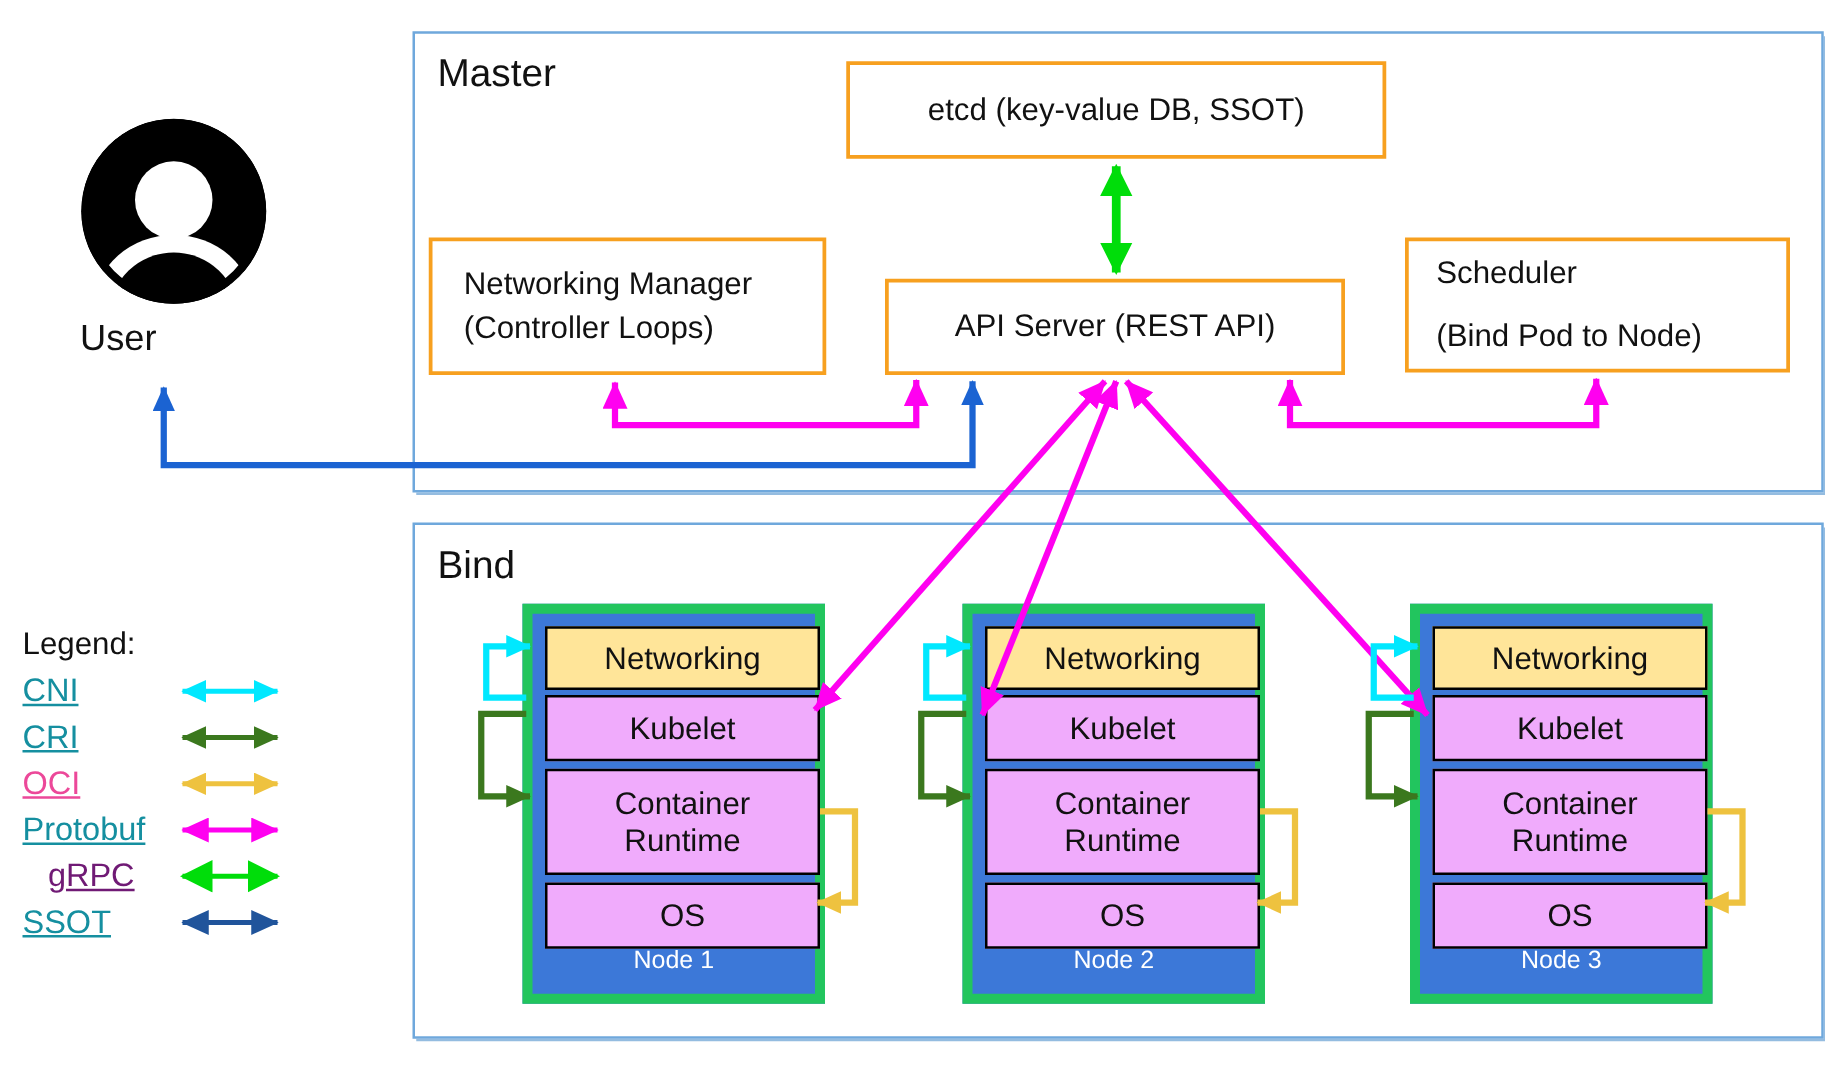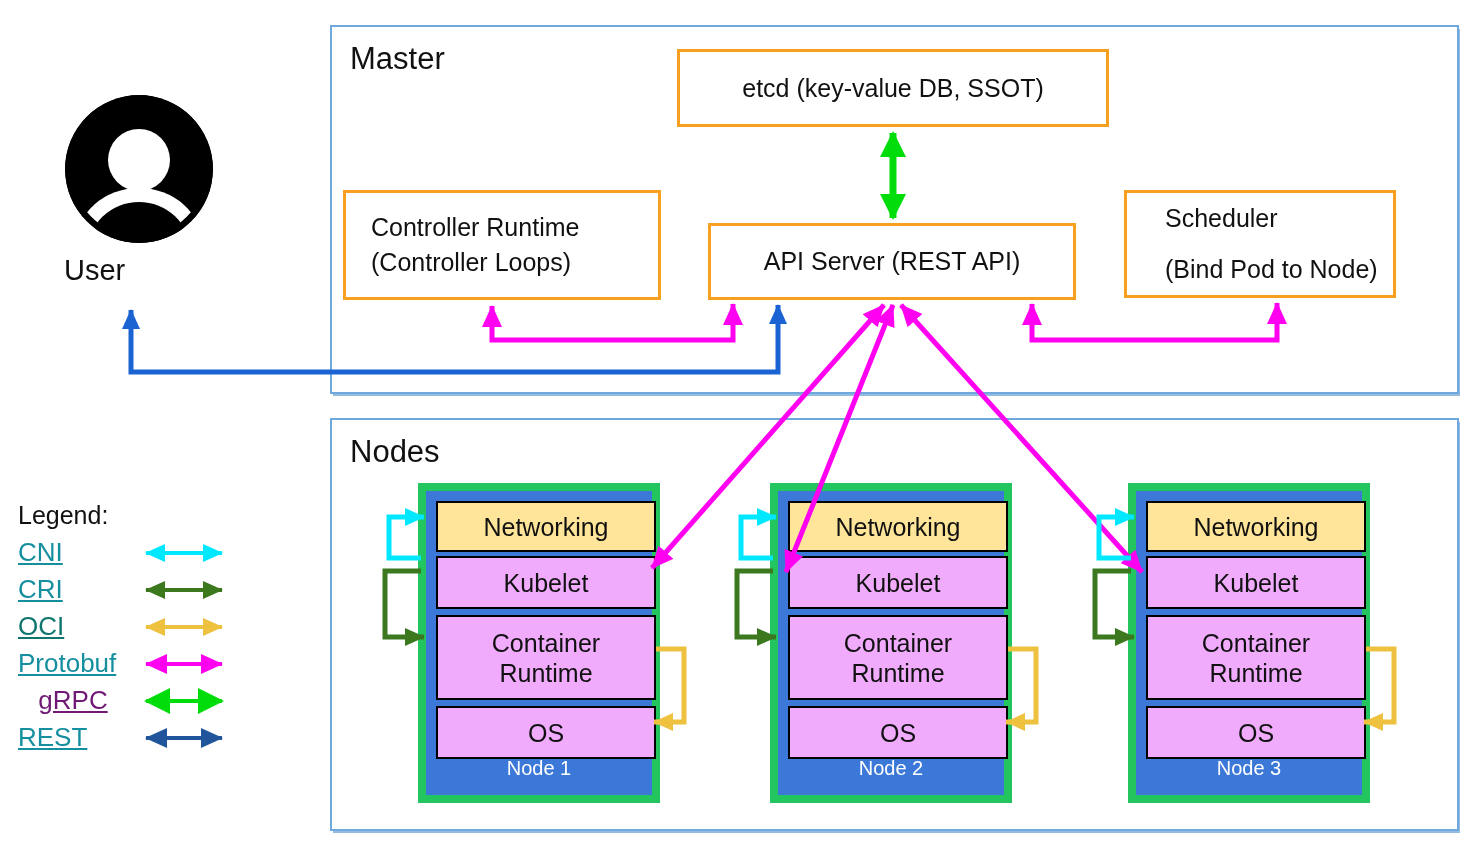--- a/index.html
+++ b/index.html
@@ -48,37 +48,37 @@
 </head>
 <body>
 
 <div class="canvas">
 
   <div class="section" style="left: 330px; top: 25px; width: 1125px; height: 365px; border-color: rgb(111, 168, 220);">
     <div class="section-title">Master</div>
   </div>
 
   <div class="section" style="left: 330px; top: 418px; width: 1125px; height: 409px; border-color: rgb(111, 168, 220);">
-    <div class="section-title">Nodes</div>
+    <div class="section-title">Bind</div>
   </div>
 
   <div class="obox center" style="left: 677px; top: 49px; width: 432px; height: 78px; border-color: rgb(247, 160, 31);">
     <span>etcd (key-value DB, SSOT)</span>
   </div>
 
   <div class="obox left" style="left: 343px; top: 190px; width: 318px; height: 110px; border-color: rgb(247, 160, 31);">
-    <div>Controller Runtime</div>
+    <div>Networking Manager</div>
     <div>(Controller Loops)</div>
   </div>
 
   <div class="obox center" style="left: 708px; top: 223px; width: 368px; height: 77px; border-color: rgb(247, 160, 31);">
     <span>API Server (REST API)</span>
   </div>
 
-  <div class="obox left" style="left: 1124px; top: 190px; width: 272px; height: 108px; padding-left: 38px; border-color: rgb(247, 160, 31); gap: 16px;">
+  <div class="obox left" style="left: 1124px; top: 190px; width: 308px; height: 108px; padding-left: 22px; border-color: rgb(247, 160, 31); gap: 16px;">
     <div>Scheduler</div>
     <div>(Bind Pod to Node)</div>
   </div>
 
   <div class="user-figure">
     <svg width="150" height="150" viewBox="0 0 150 150">
       <defs>
           <clipPath id="uclip">
             <circle cx="75" cy="75" r="74"></circle>
           </clipPath>
@@ -127,39 +127,39 @@
         <line x1="18" y1="13" x2="94" y2="13" stroke-width="4" marker-start="url(#m-cni)" marker-end="url(#m-cni)" stroke="#00e8ff"></line>
       </svg>
     </div>
     <div class="legend-row">
       <span class="legend-link" style="color: rgb(21, 143, 160);">CRI</span>
       <svg width="112" height="26">
         <line x1="18" y1="13" x2="94" y2="13" stroke-width="4" marker-start="url(#m-cri)" marker-end="url(#m-cri)" stroke="#3b781e"></line>
       </svg>
     </div>
     <div class="legend-row">
-      <span class="legend-link" style="color: #0f766e;">OCI</span>
+      <span class="legend-link" style="color: #ec4899;">OCI</span>
       <svg width="112" height="26">
         <line x1="18" y1="13" x2="94" y2="13" stroke-width="4" marker-start="url(#m-oci)" marker-end="url(#m-oci)" stroke="#eec23f"></line>
       </svg>
     </div>
     <div class="legend-row">
       <span class="legend-link" style="color: rgb(21, 143, 160);">Protobuf</span>
       <svg width="112" height="26">
         <line x1="18" y1="13" x2="94" y2="13" stroke-width="4" marker-start="url(#m-proto)" marker-end="url(#m-proto)" stroke="#ff00f0"></line>
       </svg>
     </div>
     <div class="legend-row">
       <span class="legend-link" style="color: #701a75; text-align: center;">gRPC</span>
       <svg width="112" height="26">
         <line x1="18" y1="13" x2="94" y2="13" stroke-width="4" marker-start="url(#m-grpc)" marker-end="url(#m-grpc)" stroke="#00dd0a"></line>
       </svg>
     </div>
     <div class="legend-row">
-      <span class="legend-link" style="color: rgb(21, 143, 160);">REST</span>
+      <span class="legend-link" style="color: rgb(21, 143, 160);">SSOT</span>
       <svg width="112" height="26">
         <line x1="18" y1="13" x2="94" y2="13" stroke-width="4" marker-start="url(#m-json)" marker-end="url(#m-json)" stroke="#20549b"></line>
       </svg>
     </div>
   </div>
 
   <svg class="overlay" width="1475" height="852" viewBox="0 0 1475 852">
     <defs>
       <marker id="m-cni" markerUnits="userSpaceOnUse" markerWidth="20" markerHeight="18" refX="19" refY="9" orient="auto-start-reverse">
         <path d="M0,0 L20,9 L0,18 Z" fill="#00e8ff"></path>

